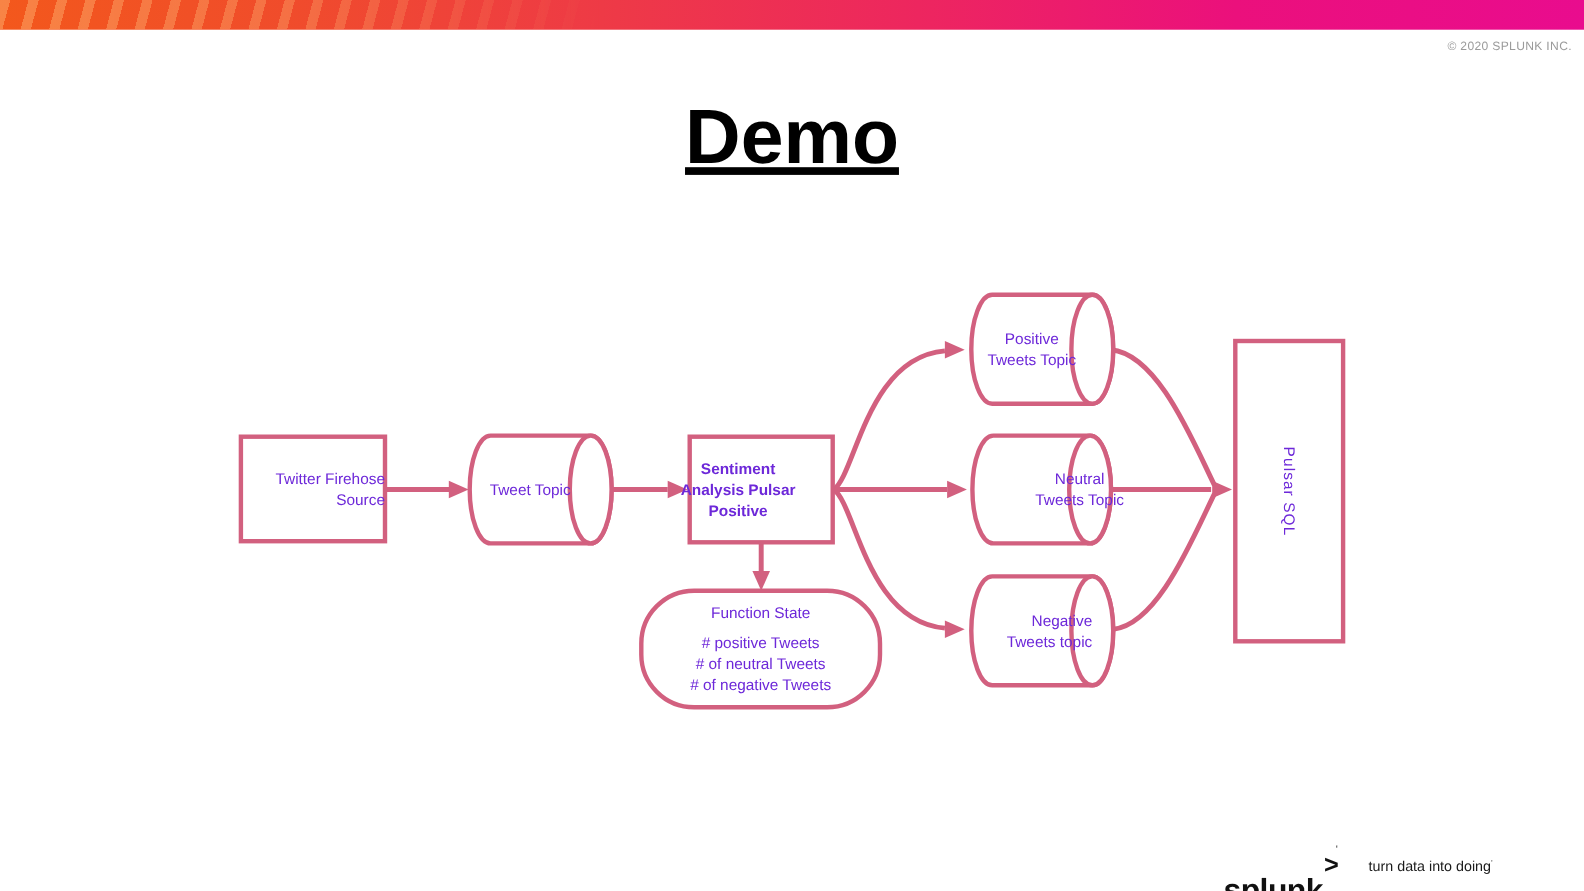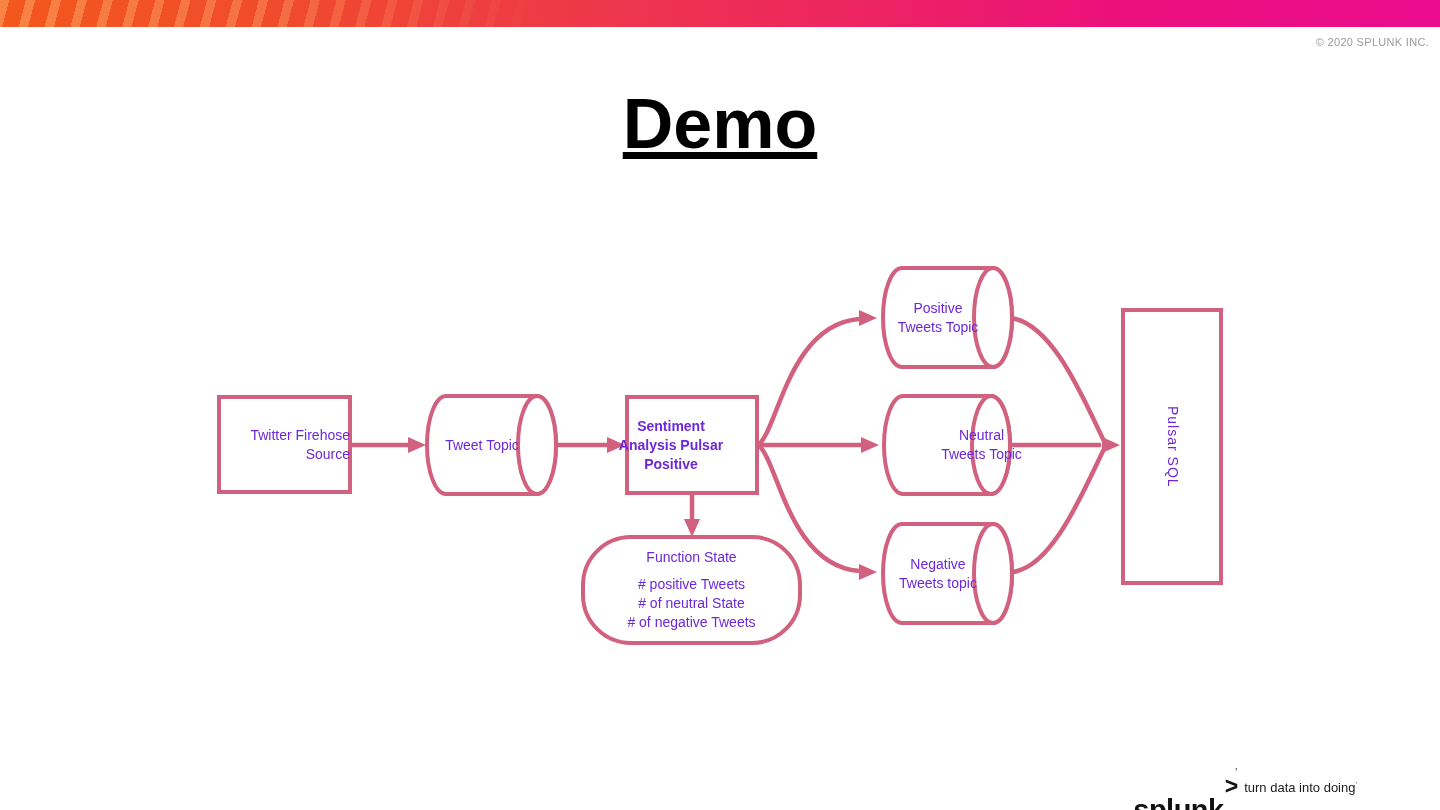--- a/index.html
+++ b/index.html
@@ -30,21 +30,21 @@
     text-align:center; font-size:14px; line-height:19px; color:#6d28d9; }
   .label .ttl { margin-bottom:8px; }
   .vertical-text { writing-mode:vertical-rl; text-orientation:mixed; letter-spacing:1px; }
 
   
   .footer-logo { position:absolute; top:748px; right:83px; display:flex; align-items:center; color:#111; }
   .wordmark { font-size:29px; font-weight:700; letter-spacing:-0.5px; line-height:1;margin-top:48px; }
   .chevron-wrap { position:relative; margin-left:1px; }
   .chevron { font-size:23px; font-weight:700; line-height:1; }
   .spark { position:absolute; top:-8px; right:1px; font-size:10px; color:#333; }
-  .tagline { font-size:13px; margin-left:6px; color:#1a1a1a; position:relative; top:1px; }
+  .tagline { font-size:13px; margin-left:27px; color:#1a1a1a; position:relative; top:1px; }
   .tm { font-size:8px; vertical-align:top; color:#555; }
 </style>
 </head>
 <body>
 
 <div class="slide">
 
   <div class="topbar">
     <div class="topbar-stripes"></div>
   </div>
@@ -114,35 +114,35 @@
 
   <div class="label" style="left:606px; top:397px; width:130px; height:96px;font-weight:bold;">
     <div>Sentiment</div>
     <div>Analysis Pulsar</div>
     <div>Positive</div>
   </div>
 
   <div class="label" style="left:583px; top:537px; width:217px; height:106px;">
     <div class="ttl">Function State</div>
     <div># positive Tweets</div>
-    <div># of neutral State</div>
+    <div># of neutral Tweets</div>
     <div># of negative Tweets</div>
   </div>
 
   <div class="label" style="left:883px; top:268px; width:110px; height:99px;">
     <div>Positive</div>
     <div>Tweets Topic</div>
   </div>
 
   <div class="label" style="left:928px; top:396px; width:107px; height:98px;align-items:center;">
     <div>Neutral</div>
     <div>Tweets Topic</div>
   </div>
 
-  <div class="label" style="left:883px; top:524px; width:110px; height:99px;">
+  <div class="label" style="left:883px; top:524px; width:110px; height:99px;align-items:flex-end;">
     <div>Negative</div>
     <div>Tweets topic</div>
   </div>
 
   <div class="label" style="left:1123px; top:310px; width:98px; height:273px;">
     <span class="vertical-text">Pulsar SQL</span>
   </div>
 
   <div class="footer-logo">
     <span class="wordmark">splunk</span>

